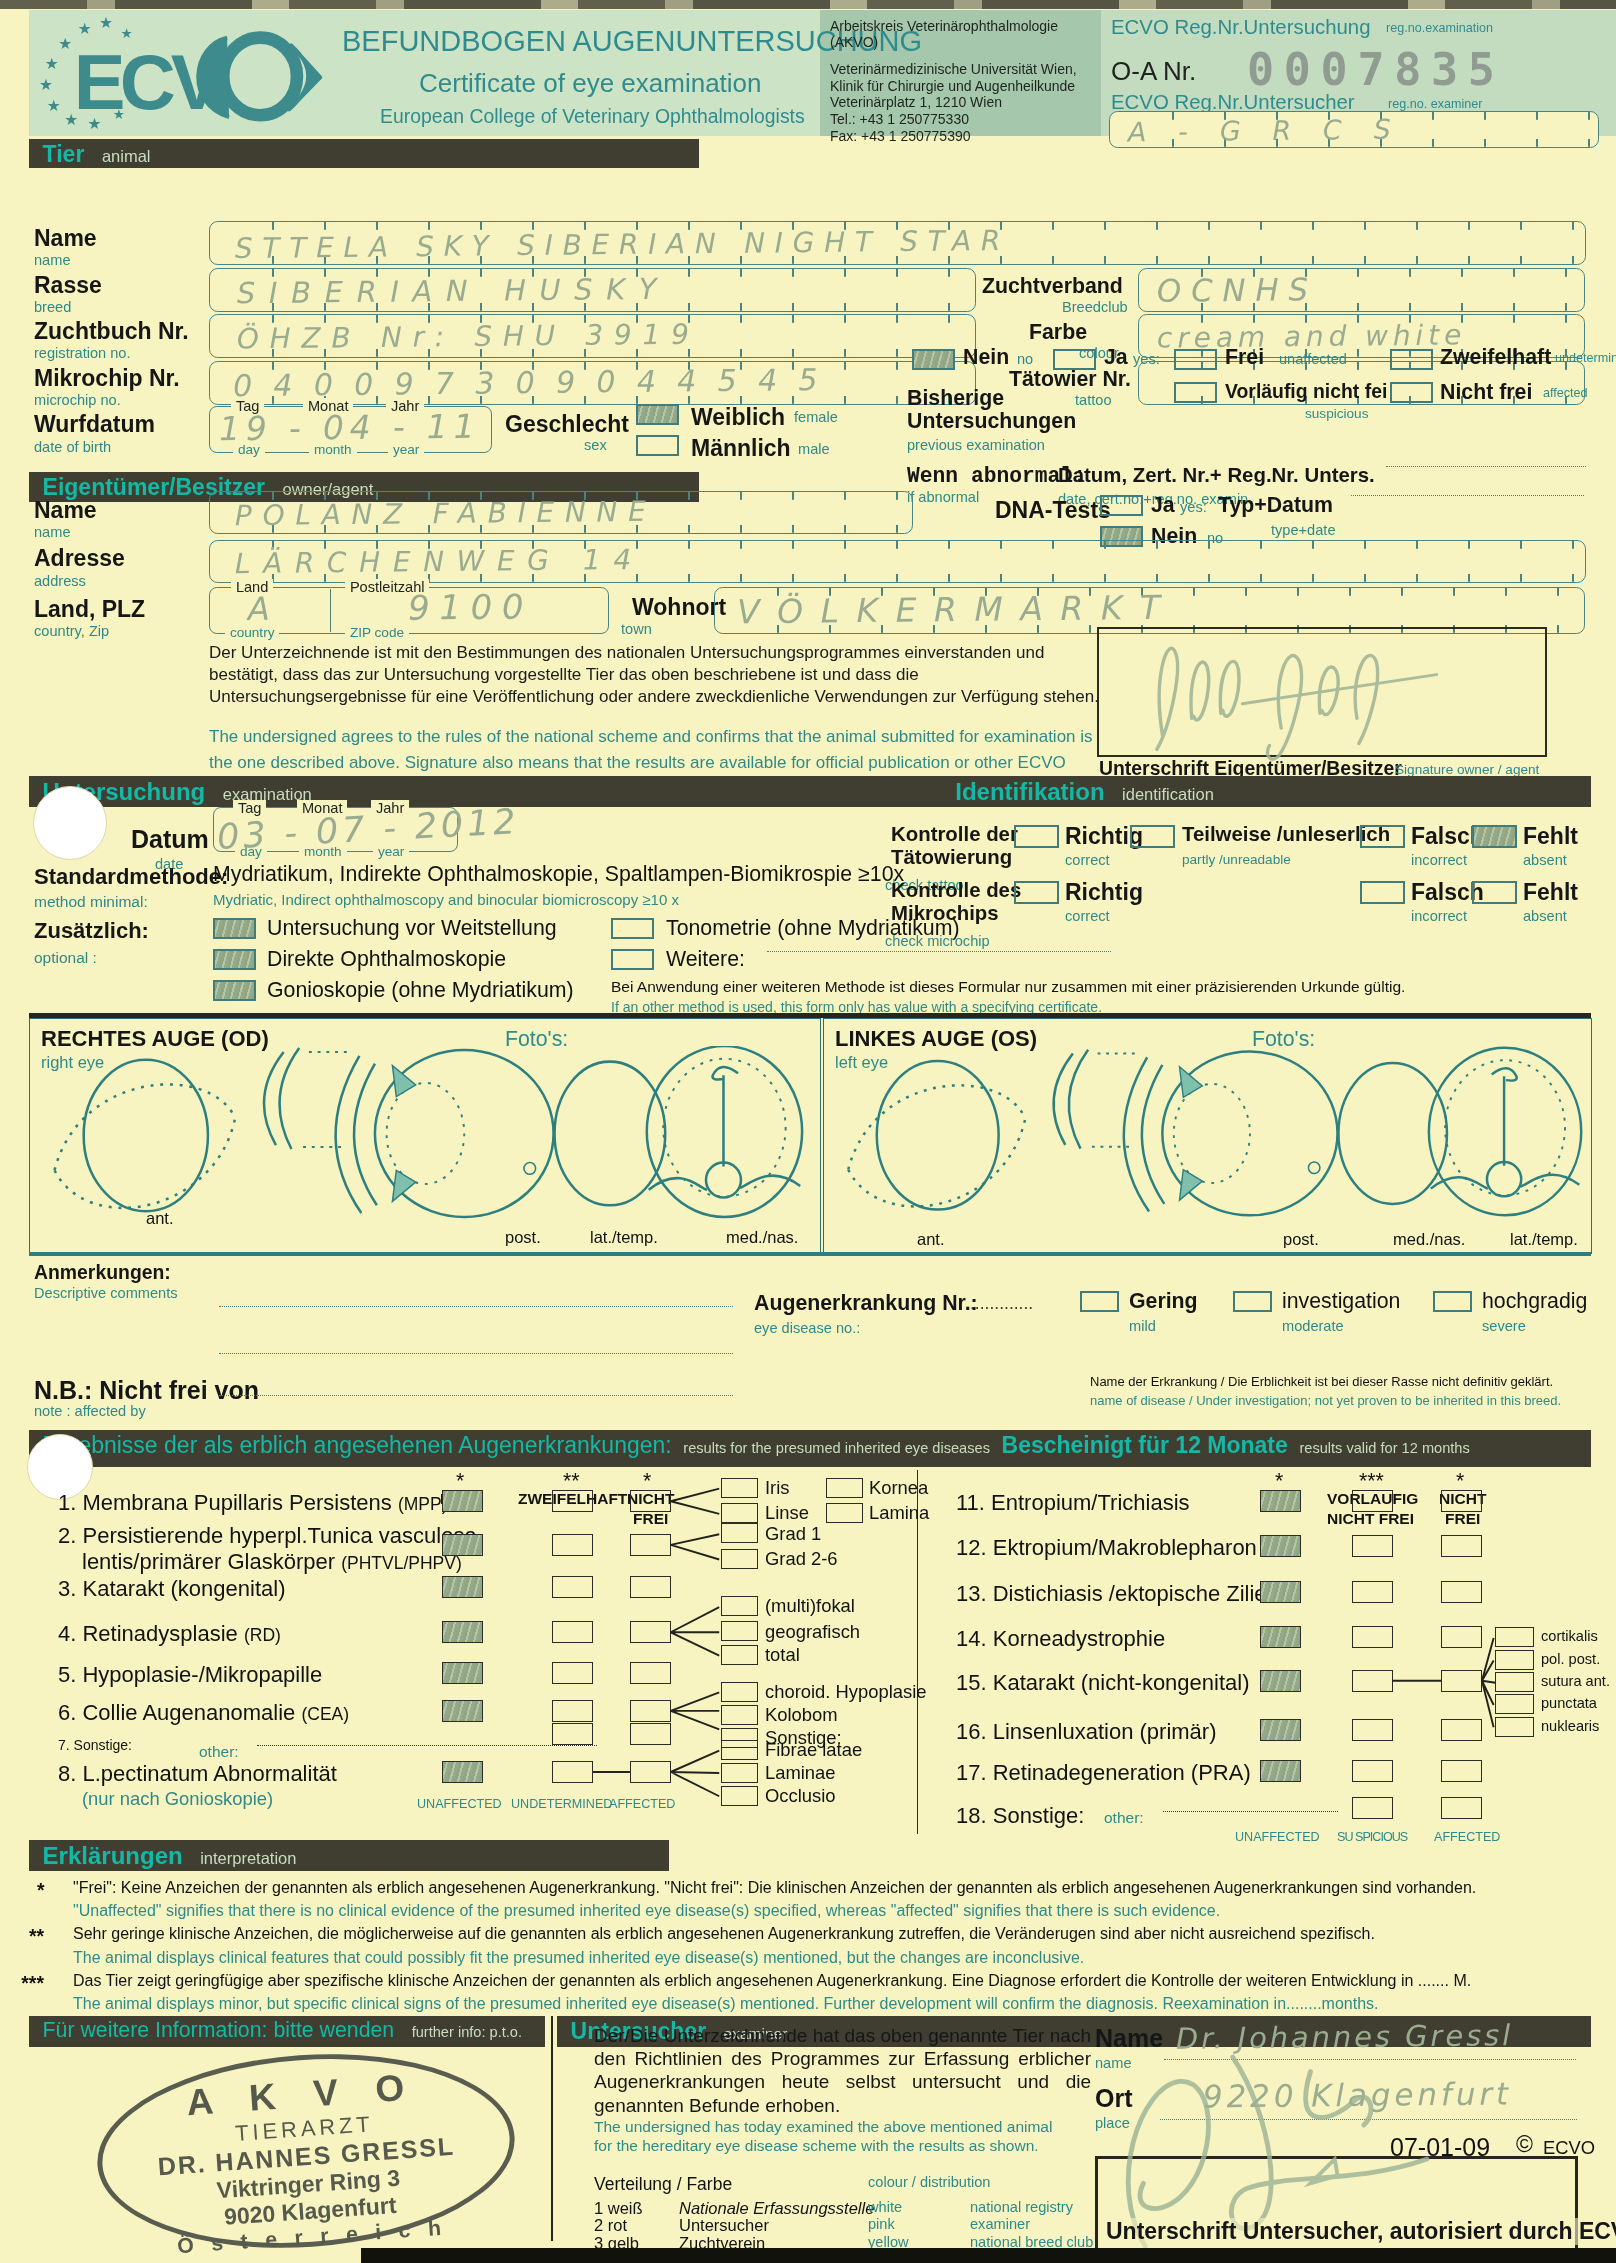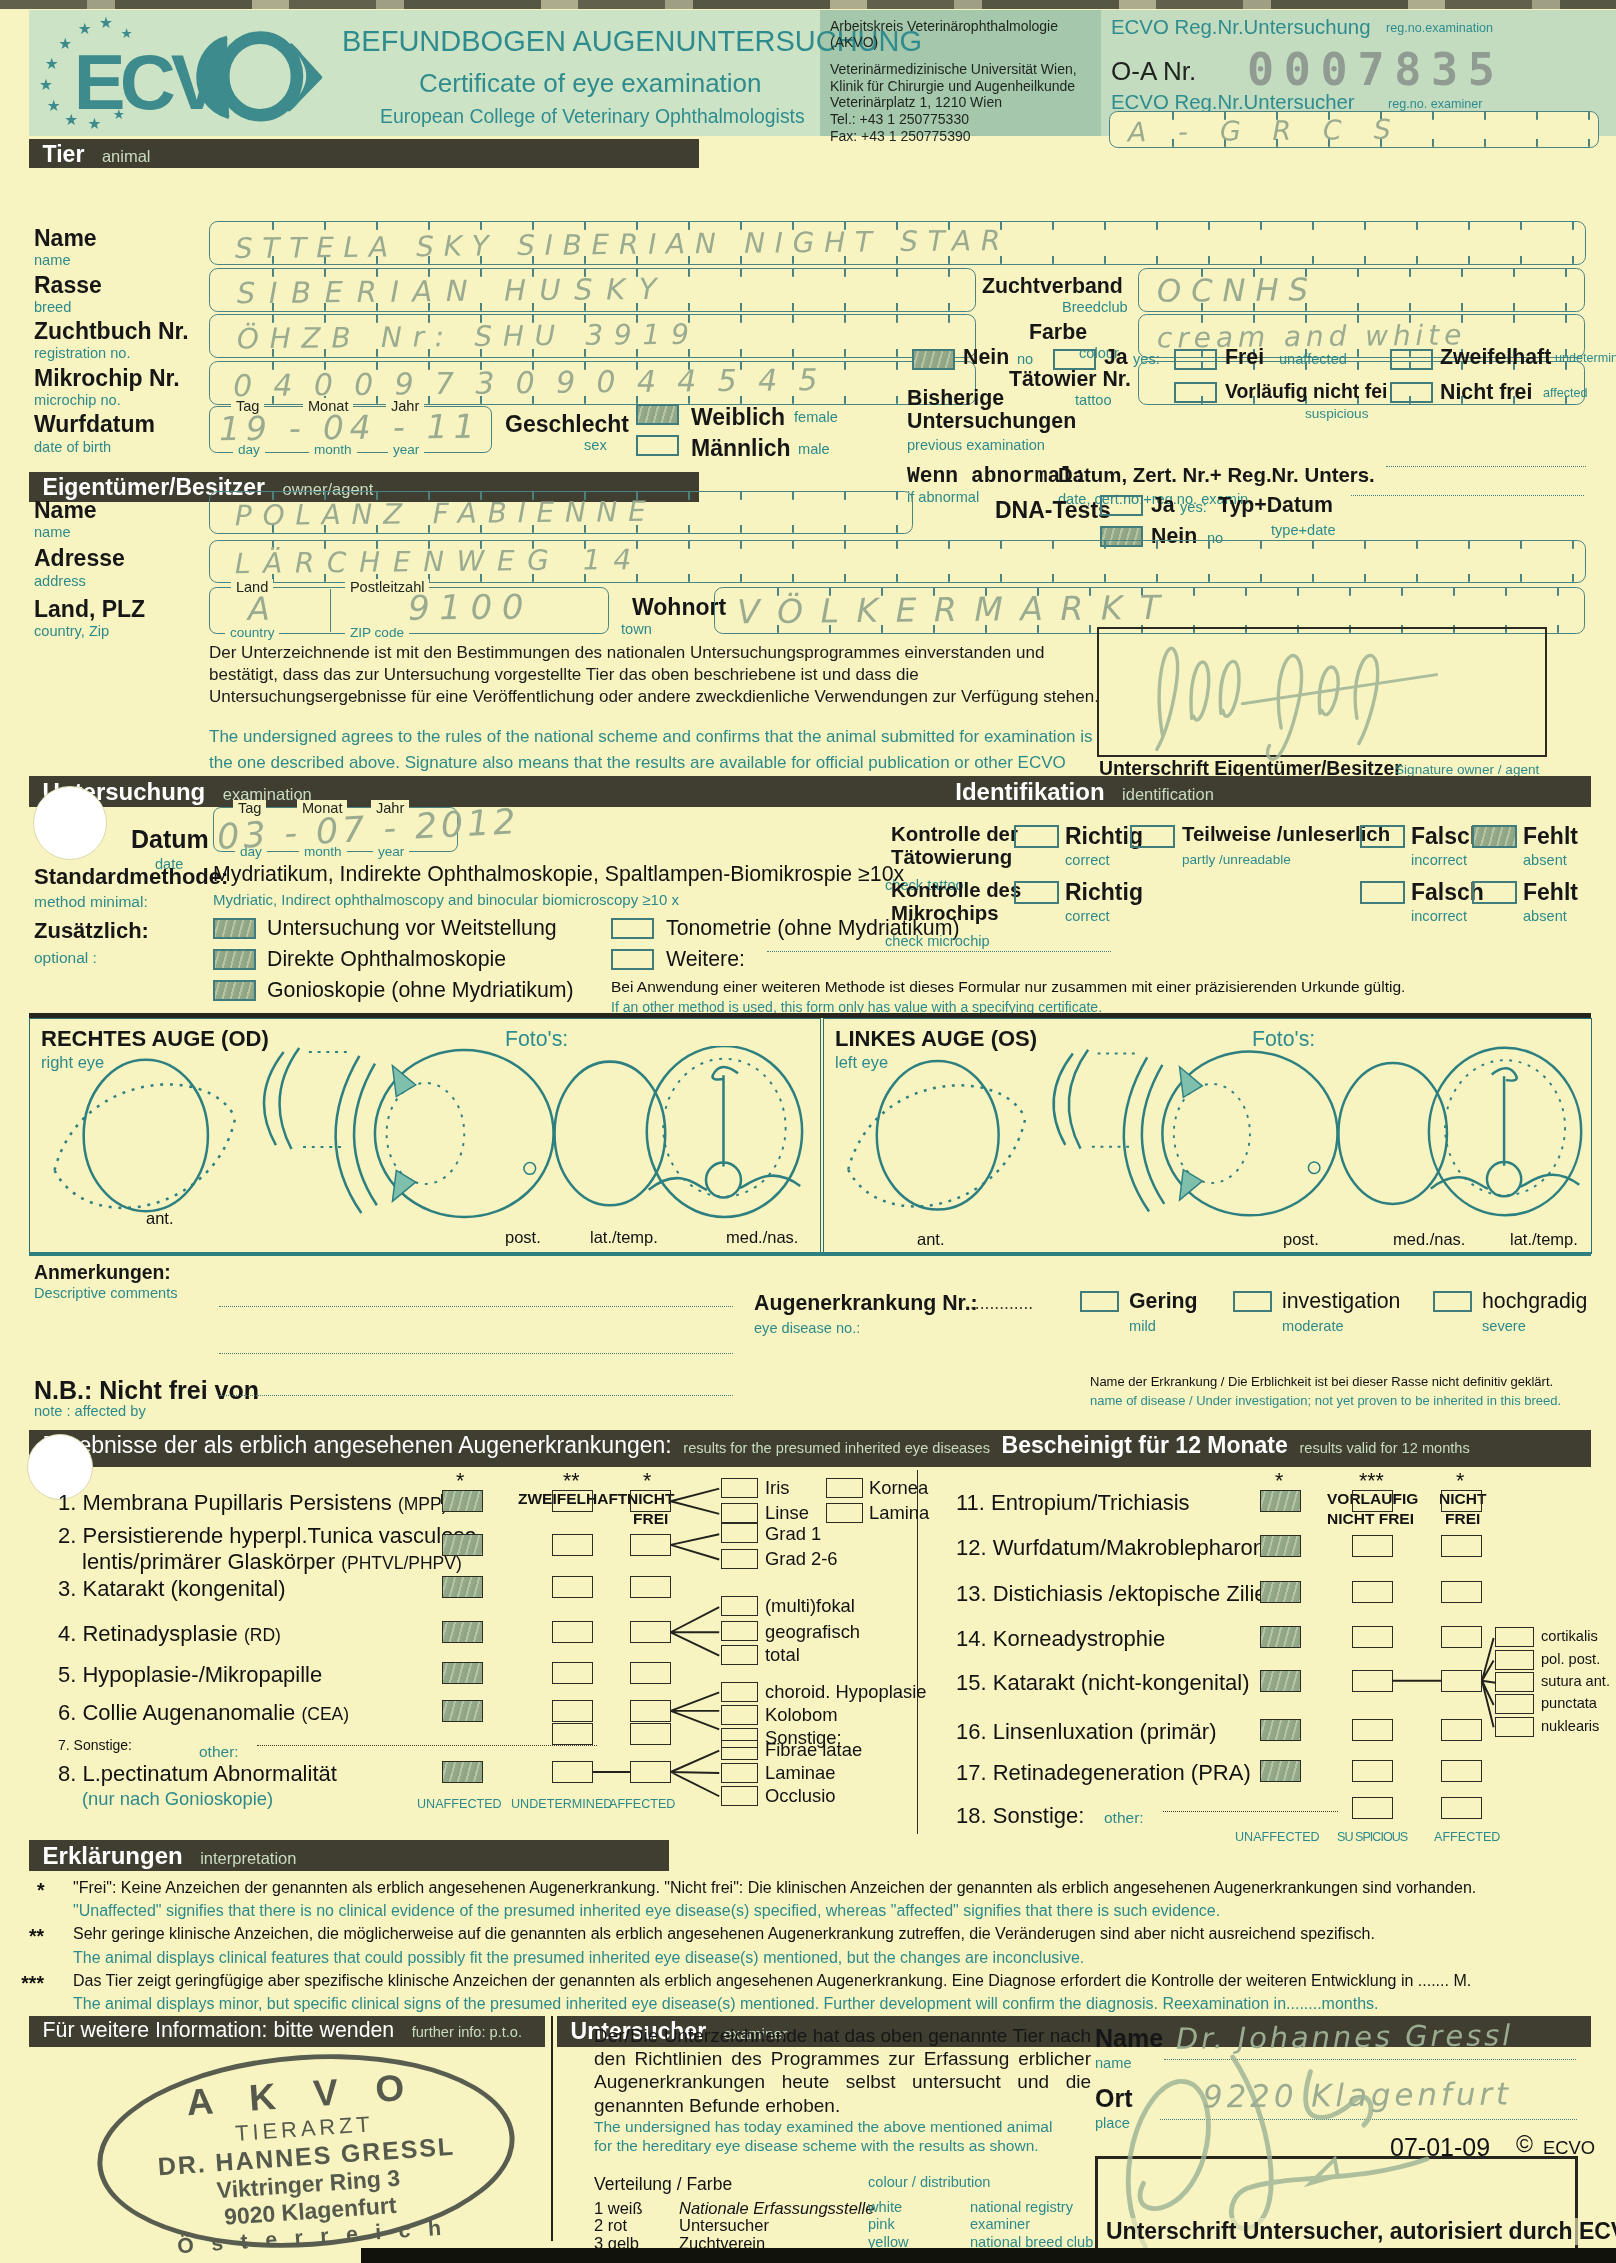--- a/index.html
+++ b/index.html
@@ -4,21 +4,21 @@
 <style>
   html,body{margin:0;padding:0;background:#6b6b5d;}
   .page{position:relative;width:1617px;height:2264px;background:#f7f4c2;
     font-family:"Liberation Sans",sans-serif;overflow:hidden;margin:0 auto;}
   .a{position:absolute;}
   .gl{font-weight:bold;color:#161616;white-space:nowrap;}
   .el{color:#2e8a8a;white-space:nowrap;}
   .teal{color:#2f8c8e;}
   .bar{position:absolute;background:#3f3e30;display:flex;align-items:baseline;gap:17.5px;
     padding:1.9px 13.6px;box-sizing:border-box;}
-  .bar .de{color:#ffffff;font-weight:bold;}
+  .bar .de{color:#14b8a6;font-weight:bold;}
   .bar .en{color:#c9dcc0;}
   .comb{position:absolute;border:1.9px solid #4a8482;border-radius:8.7px;box-sizing:border-box;
     background-image:
       repeating-linear-gradient(90deg,transparent 0 50px,#4a8482 50px 52px),
       repeating-linear-gradient(90deg,transparent 0 50px,#4a8482 50px 52px);
     background-position:11.6px top,11.6px bottom;
     background-size:100% 7.8px,100% 7.8px;
     background-repeat:no-repeat,no-repeat;}
   .box{position:absolute;border:1.9px solid #4a8482;border-radius:7.8px;box-sizing:border-box;}
   .cb{position:absolute;width:43px;height:21.3px;border:2.4px solid #3f7c7b;
@@ -494,21 +494,21 @@
 
   <span class="a el" style="left:417px;top:1797px;font-size:12.6px;">UNAFFECTED</span>
   <span class="a el" style="left:511px;top:1797px;font-size:12.6px;">UNDETERMINED</span>
   <span class="a el" style="left:609px;top:1797px;font-size:12.6px;">AFFECTED</span>
 
   <span class="a dl" style="left:956px;top:1490px;font-size:22px;"><span>11.</span>&nbsp;<span>Entropium/Trichiasis</span></span>
   <span class="cb res checked" style="left:1260px;top:1490px;"></span>
   <span class="cb res" style="left:1352px;top:1490px;"></span>
   <span class="cb res" style="left:1441px;top:1490px;"></span>
 
-  <span class="a dl" style="left:956px;top:1535px;font-size:22px;"><span>12.</span>&nbsp;<span>Wurfdatum/Makroblepharon</span></span>
+  <span class="a dl" style="left:956px;top:1535px;font-size:22px;"><span>12.</span>&nbsp;<span>Ektropium/Makroblepharon</span></span>
   <span class="cb res checked" style="left:1260px;top:1535px;"></span>
   <span class="cb res" style="left:1352px;top:1535px;"></span>
   <span class="cb res" style="left:1441px;top:1535px;"></span>
 
   <span class="a dl" style="left:956px;top:1581px;font-size:22px;"><span>13.</span>&nbsp;<span>Distichiasis /ektopische Zilien</span></span>
   <span class="cb res checked" style="left:1260px;top:1581px;"></span>
   <span class="cb res" style="left:1352px;top:1581px;"></span>
   <span class="cb res" style="left:1441px;top:1581px;"></span>
 
   <span class="a dl" style="left:956px;top:1626px;font-size:22px;"><span>14.</span>&nbsp;<span>Korneadystrophie</span></span>

